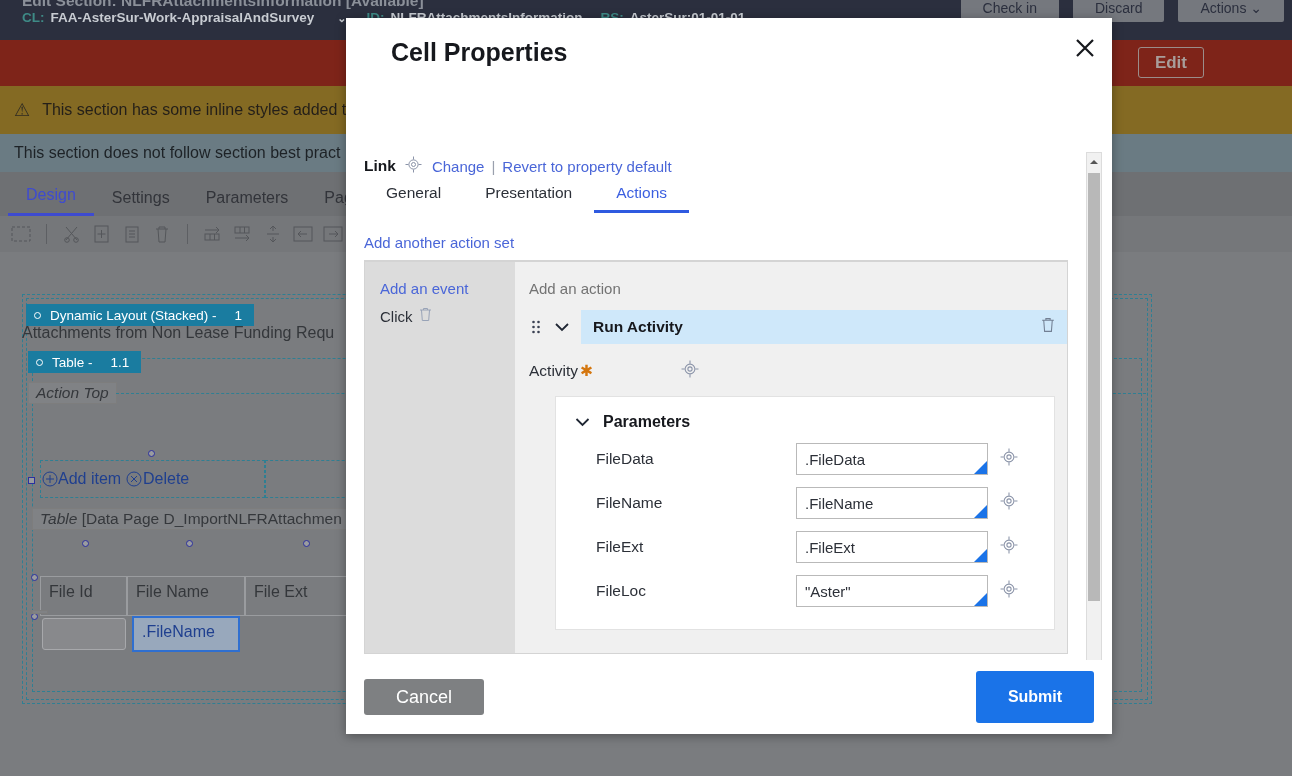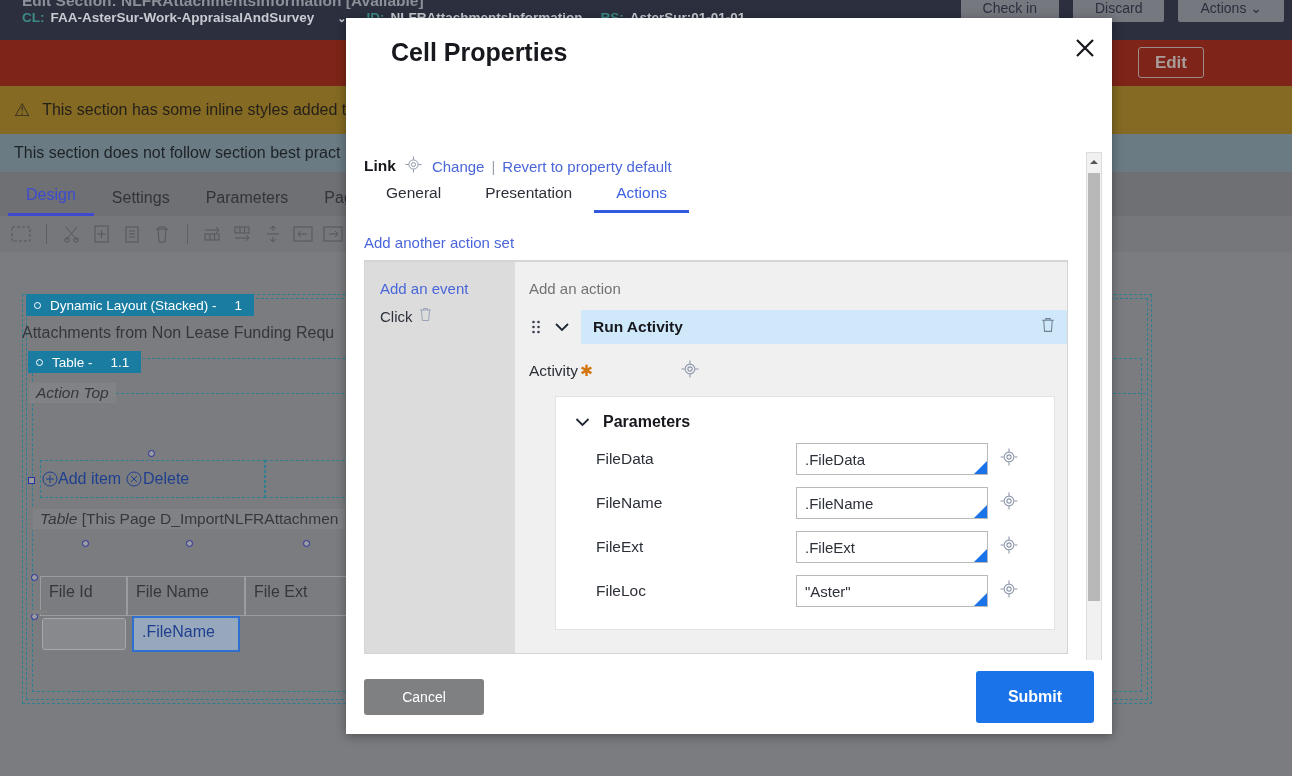--- a/index.html
+++ b/index.html
@@ -239,21 +239,21 @@
   .mscroll .thumb {
     position: absolute; left: 1px; top: 20px; width: 12px; height: 428px; background: #b8b8b8;
   }
 
   .modal-foot {
     flex: none; height: 74px; border-top: 0; background: #fff;
     display: flex; align-items: center; padding: 0 18px; position: relative;
   }
   .btn-cancel {
     background: #7e8082; color: #fff; border: none; border-radius: 3px;
-    height: 36px; width: 120px; font-size: 14px;
+    height: 36px; width: 120px; font-size: 18px;
     font-family: "Liberation Sans", sans-serif; cursor: pointer;
   }
   .btn-submit {
     position: absolute; right: 18px; background: #1a73e8; color: #fff; border: none;
     border-radius: 3px; height: 52px; width: 118px; font-size: 16px; font-weight: bold;
     font-family: "Liberation Sans", sans-serif; cursor: pointer;
   }
 </style>
 </head>
 <body>
@@ -362,21 +362,21 @@
       <svg width="22" height="14">
           <path d="M11 1v12 M2 7h5 M5 4L2 7l3 3 M20 7h-5 M17 4l3 3-3 3" fill="none" stroke="#3a3c40"></path>
         </svg>
     </div>
   </div>
 
   <div class="canvas">
     <div class="dl-box"></div>
     <div class="dl-box2"></div>
 
-    <div class="chip" style="left:26px; top:42px;text-align:right;">
+    <div class="chip" style="left:26px; top:52px;text-align:right;">
       <span class="dot"></span>
       <span>Dynamic Layout (Stacked) -</span>
       <span class="num">1</span>
     </div>
 
     <div class="plain-text" style="left:22px; top:72px;">Attachments from Non Lease Funding Requ</div>
 
     <div class="dash-box" style="left:32px; top:106px; width:1110px; height:334px;"></div>
 
     <div class="chip" style="left:28px; top:99px;">
@@ -396,21 +396,21 @@
     <svg style="position:absolute;left:42px;top:219px" width="16" height="16">
         <circle cx="8" cy="8" r="7" fill="none" stroke="#1f3f8f"></circle>
         <path d="M8 4v8 M4 8h8" stroke="#1f3f8f"></path>
       </svg>
     <div class="link-text" style="left:143px; top:218px;">Delete</div>
     <svg style="position:absolute;left:126px;top:219px" width="16" height="16">
         <circle cx="8" cy="8" r="7" fill="none" stroke="#1f3f8f"></circle>
         <path d="M5 5l6 6 M11 5l-6 6" stroke="#1f3f8f"></path>
       </svg>
 
-    <div class="label-box" style="left:32px; top:256px;"><span>Table</span> <span style="font-style:normal">[This Page D_ImportNLFRAttachmen</span></div>
+    <div class="label-box" style="left:32px; top:256px;"><span>Table</span> <span style="font-style:normal">[Data Page D_ImportNLFRAttachmen</span></div>
 
     <div class="handle" style="left:82px; top:288px;"></div>
     <div class="handle" style="left:186px; top:288px;"></div>
     <div class="handle" style="left:303px; top:288px;"></div>
 
     <div class="handle" style="left:31px; top:322px;"></div>
     <div class="cell" style="left:40px; top:308px; width:87px; height:40px;">File Id</div>
     <div class="cell" style="left:127px; top:308px; width:118px; height:40px;">File Name</div>
     <div class="cell" style="left:245px; top:308px; width:110px; height:40px;">File Ext</div>
 

